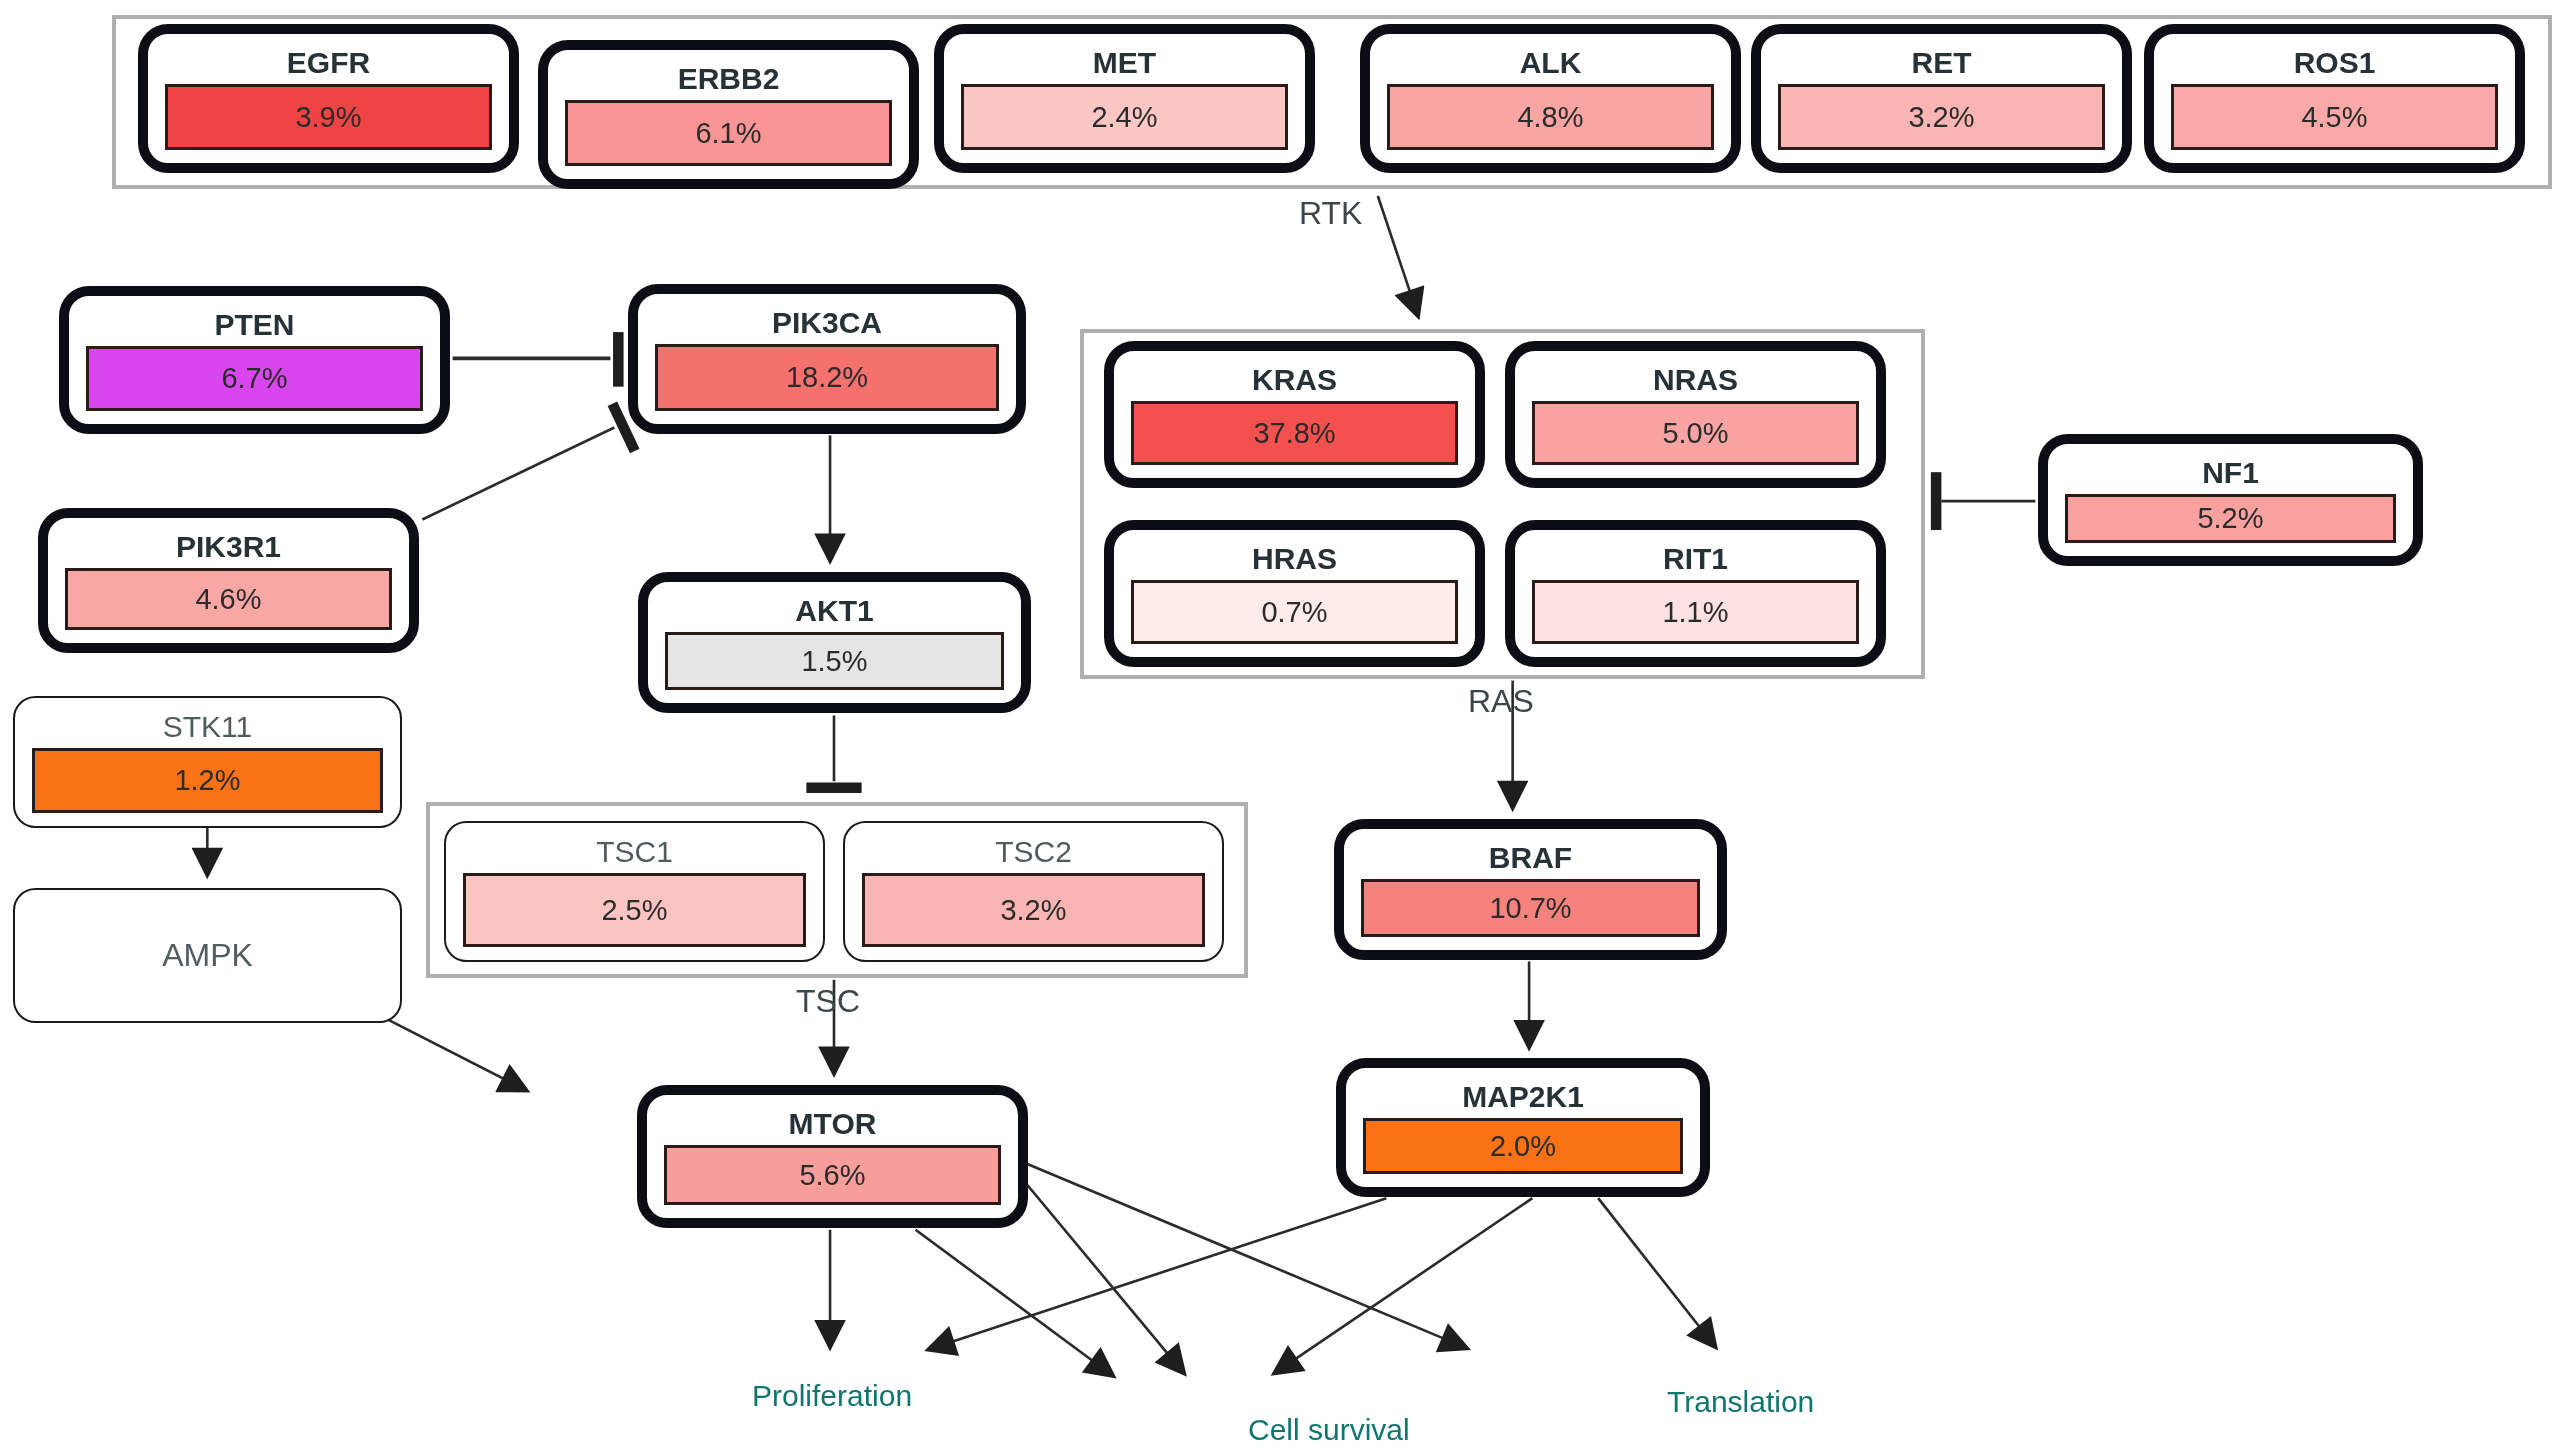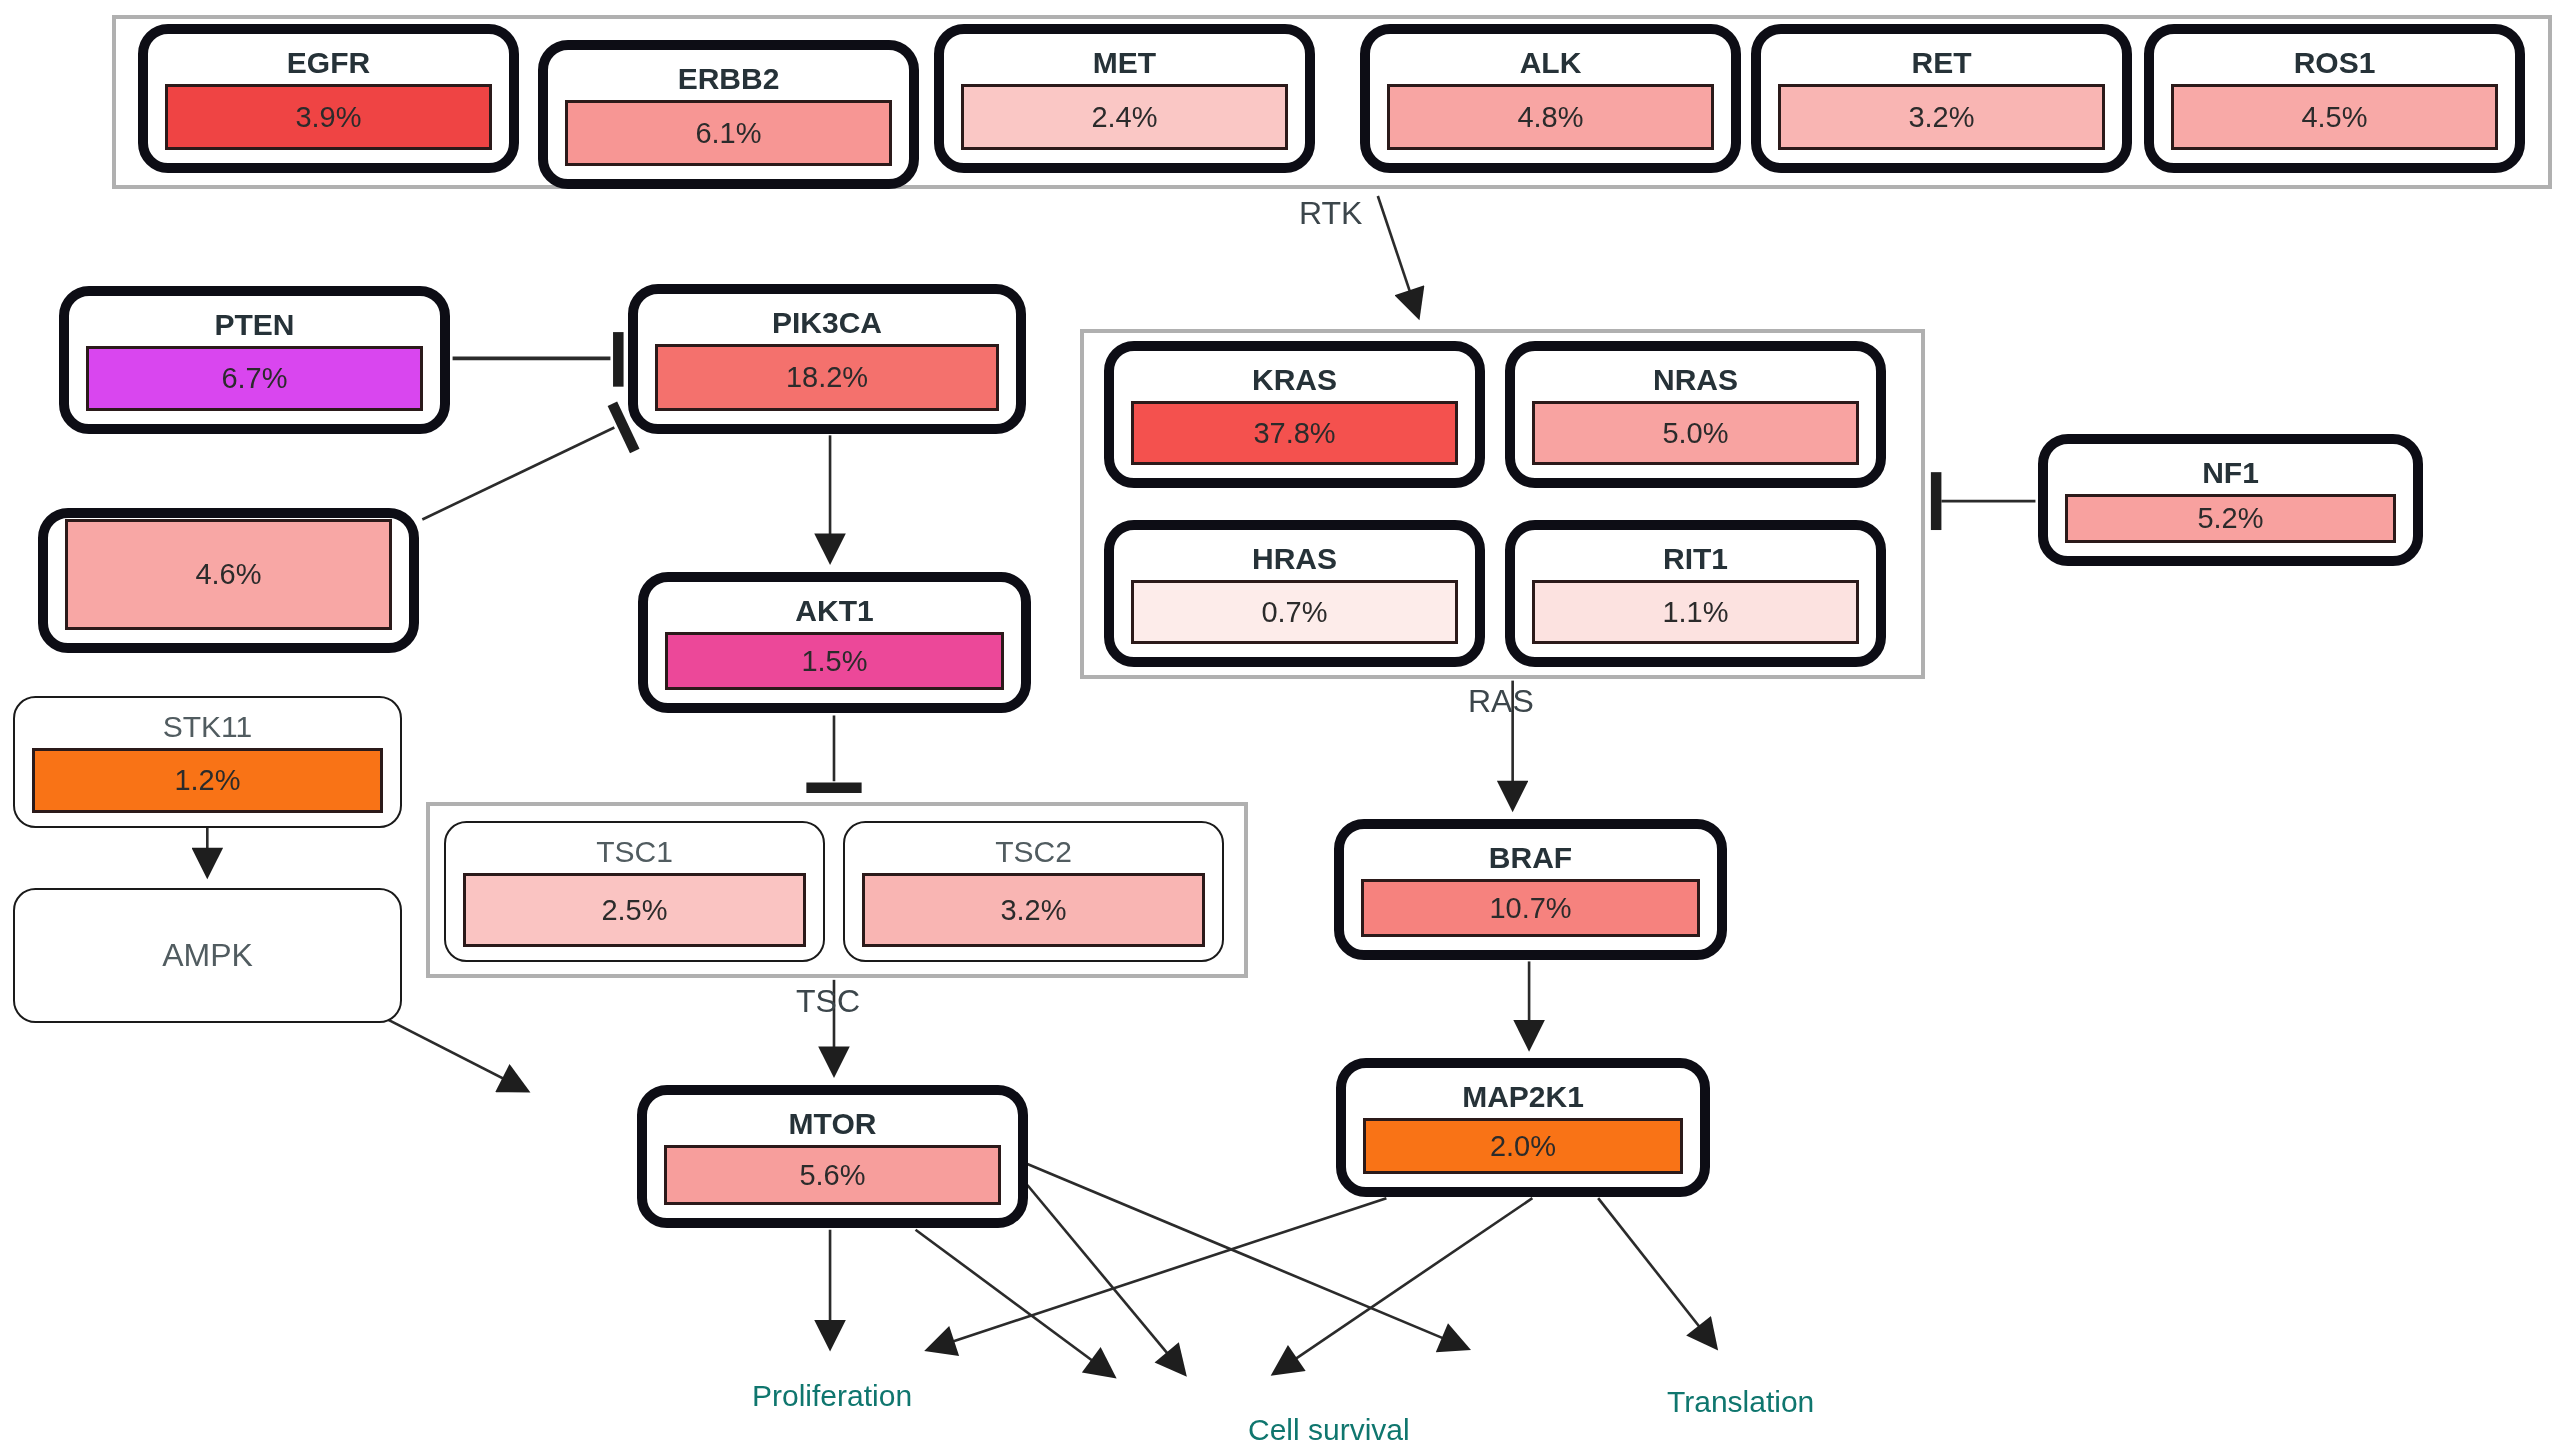--- a/index.html
+++ b/index.html
@@ -132,20 +132,21 @@
       <span class="npct">6.7%</span>
     </div>
   </div>
     <div class="node sig" style="left: 628px; top: 284px; width: 398px; height: 150px;">
     <div class="nlabel">PIK3CA</div>
     <div class="nbar" style="background: rgb(244, 113, 109);">
       <span class="npct">18.2%</span>
     </div>
   </div>
     <div class="node sig" style="left: 38px; top: 508px; width: 381px; height: 145px;">
+    <div class="nlabel">PIK3R1</div>
     <div class="nbar" style="background: rgb(248, 167, 165);">
       <span class="npct">4.6%</span>
     </div>
   </div>
     <div class="node sig" style="left: 1104px; top: 341px; width: 381px; height: 147px;">
     <div class="nlabel">KRAS</div>
     <div class="nbar" style="background: rgb(244, 81, 78);">
       <span class="npct">37.8%</span>
     </div>
   </div>
@@ -168,21 +169,21 @@
     </div>
   </div>
     <div class="node sig" style="left: 2038px; top: 434px; width: 385px; height: 132px;">
     <div class="nlabel">NF1</div>
     <div class="nbar" style="background: rgb(248, 161, 159);">
       <span class="npct">5.2%</span>
     </div>
   </div>
     <div class="node sig" style="left: 638px; top: 572px; width: 393px; height: 141px;">
     <div class="nlabel">AKT1</div>
-    <div class="nbar" style="background: #ec4899;">
+    <div class="nbar" style="background: #e5e5e5;">
       <span class="npct">1.5%</span>
     </div>
   </div>
     <div class="node minor" style="left: 13px; top: 696px; width: 389px; height: 132px;">
     <div class="nlabel">STK11</div>
     <div class="nbar" style="background: #f97316;">
       <span class="npct">1.2%</span>
     </div>
   </div>
     <div class="node minor" style="left: 444px; top: 821px; width: 381px; height: 141px;">

